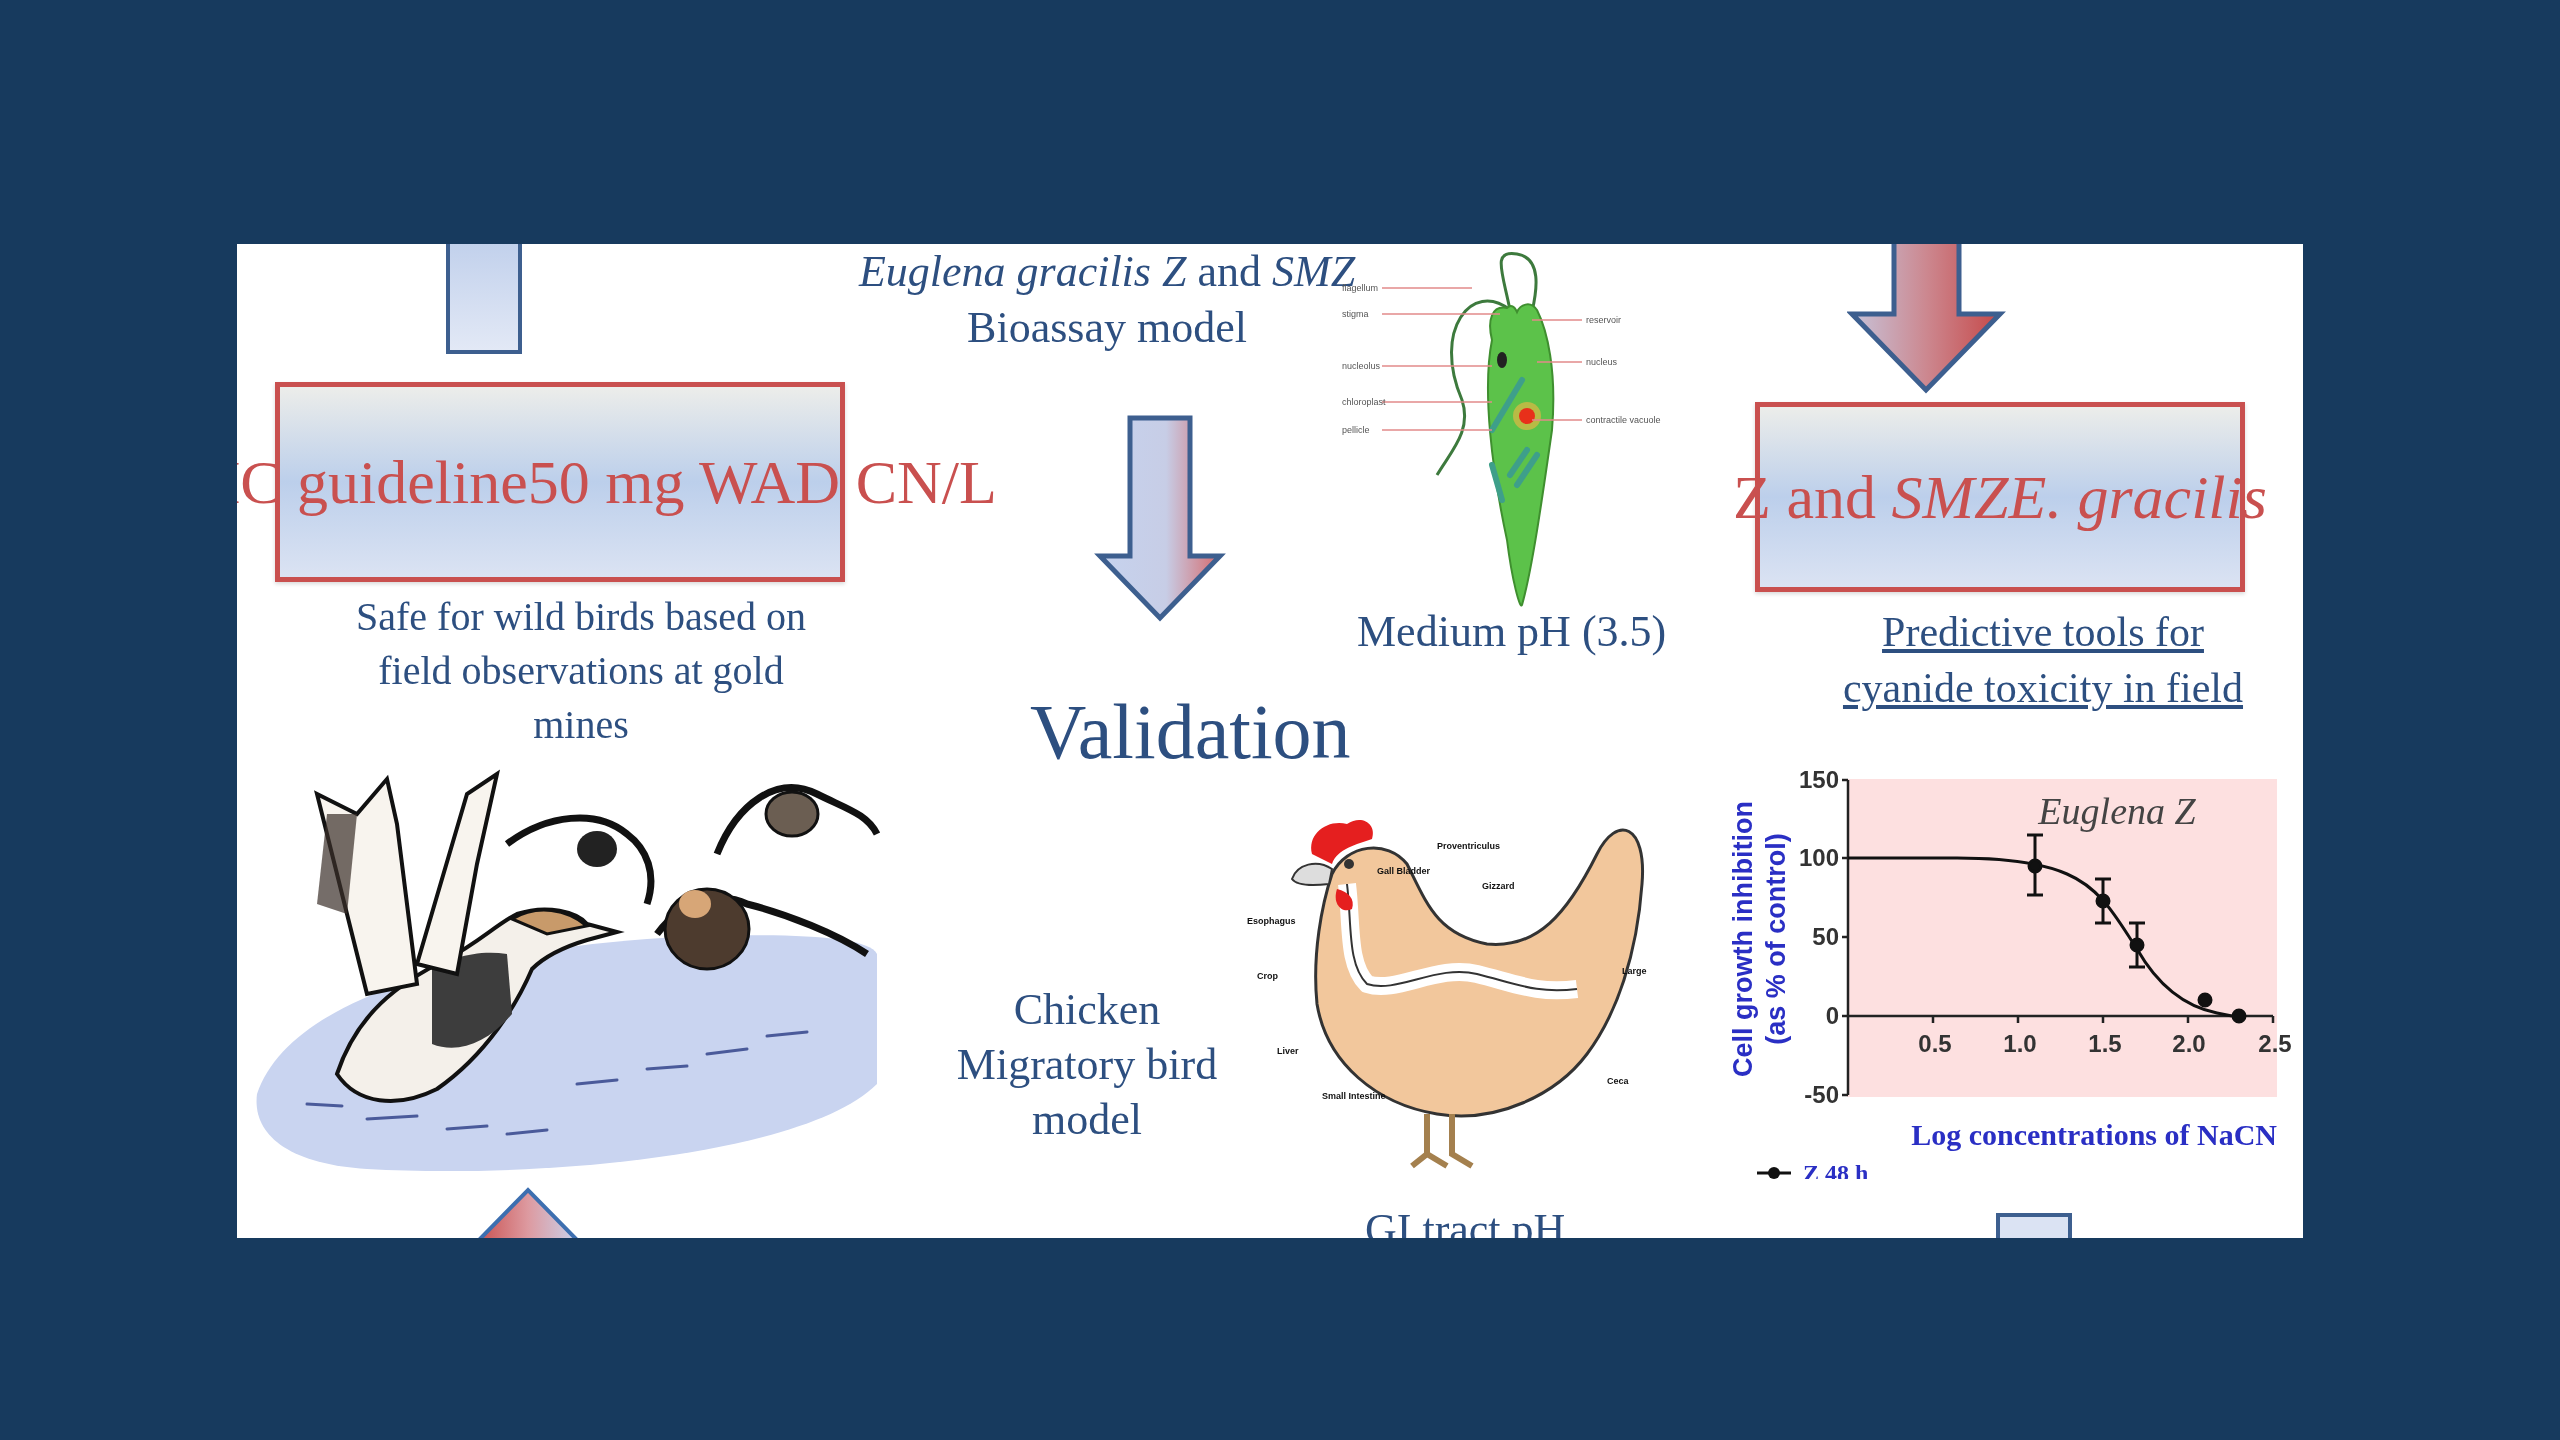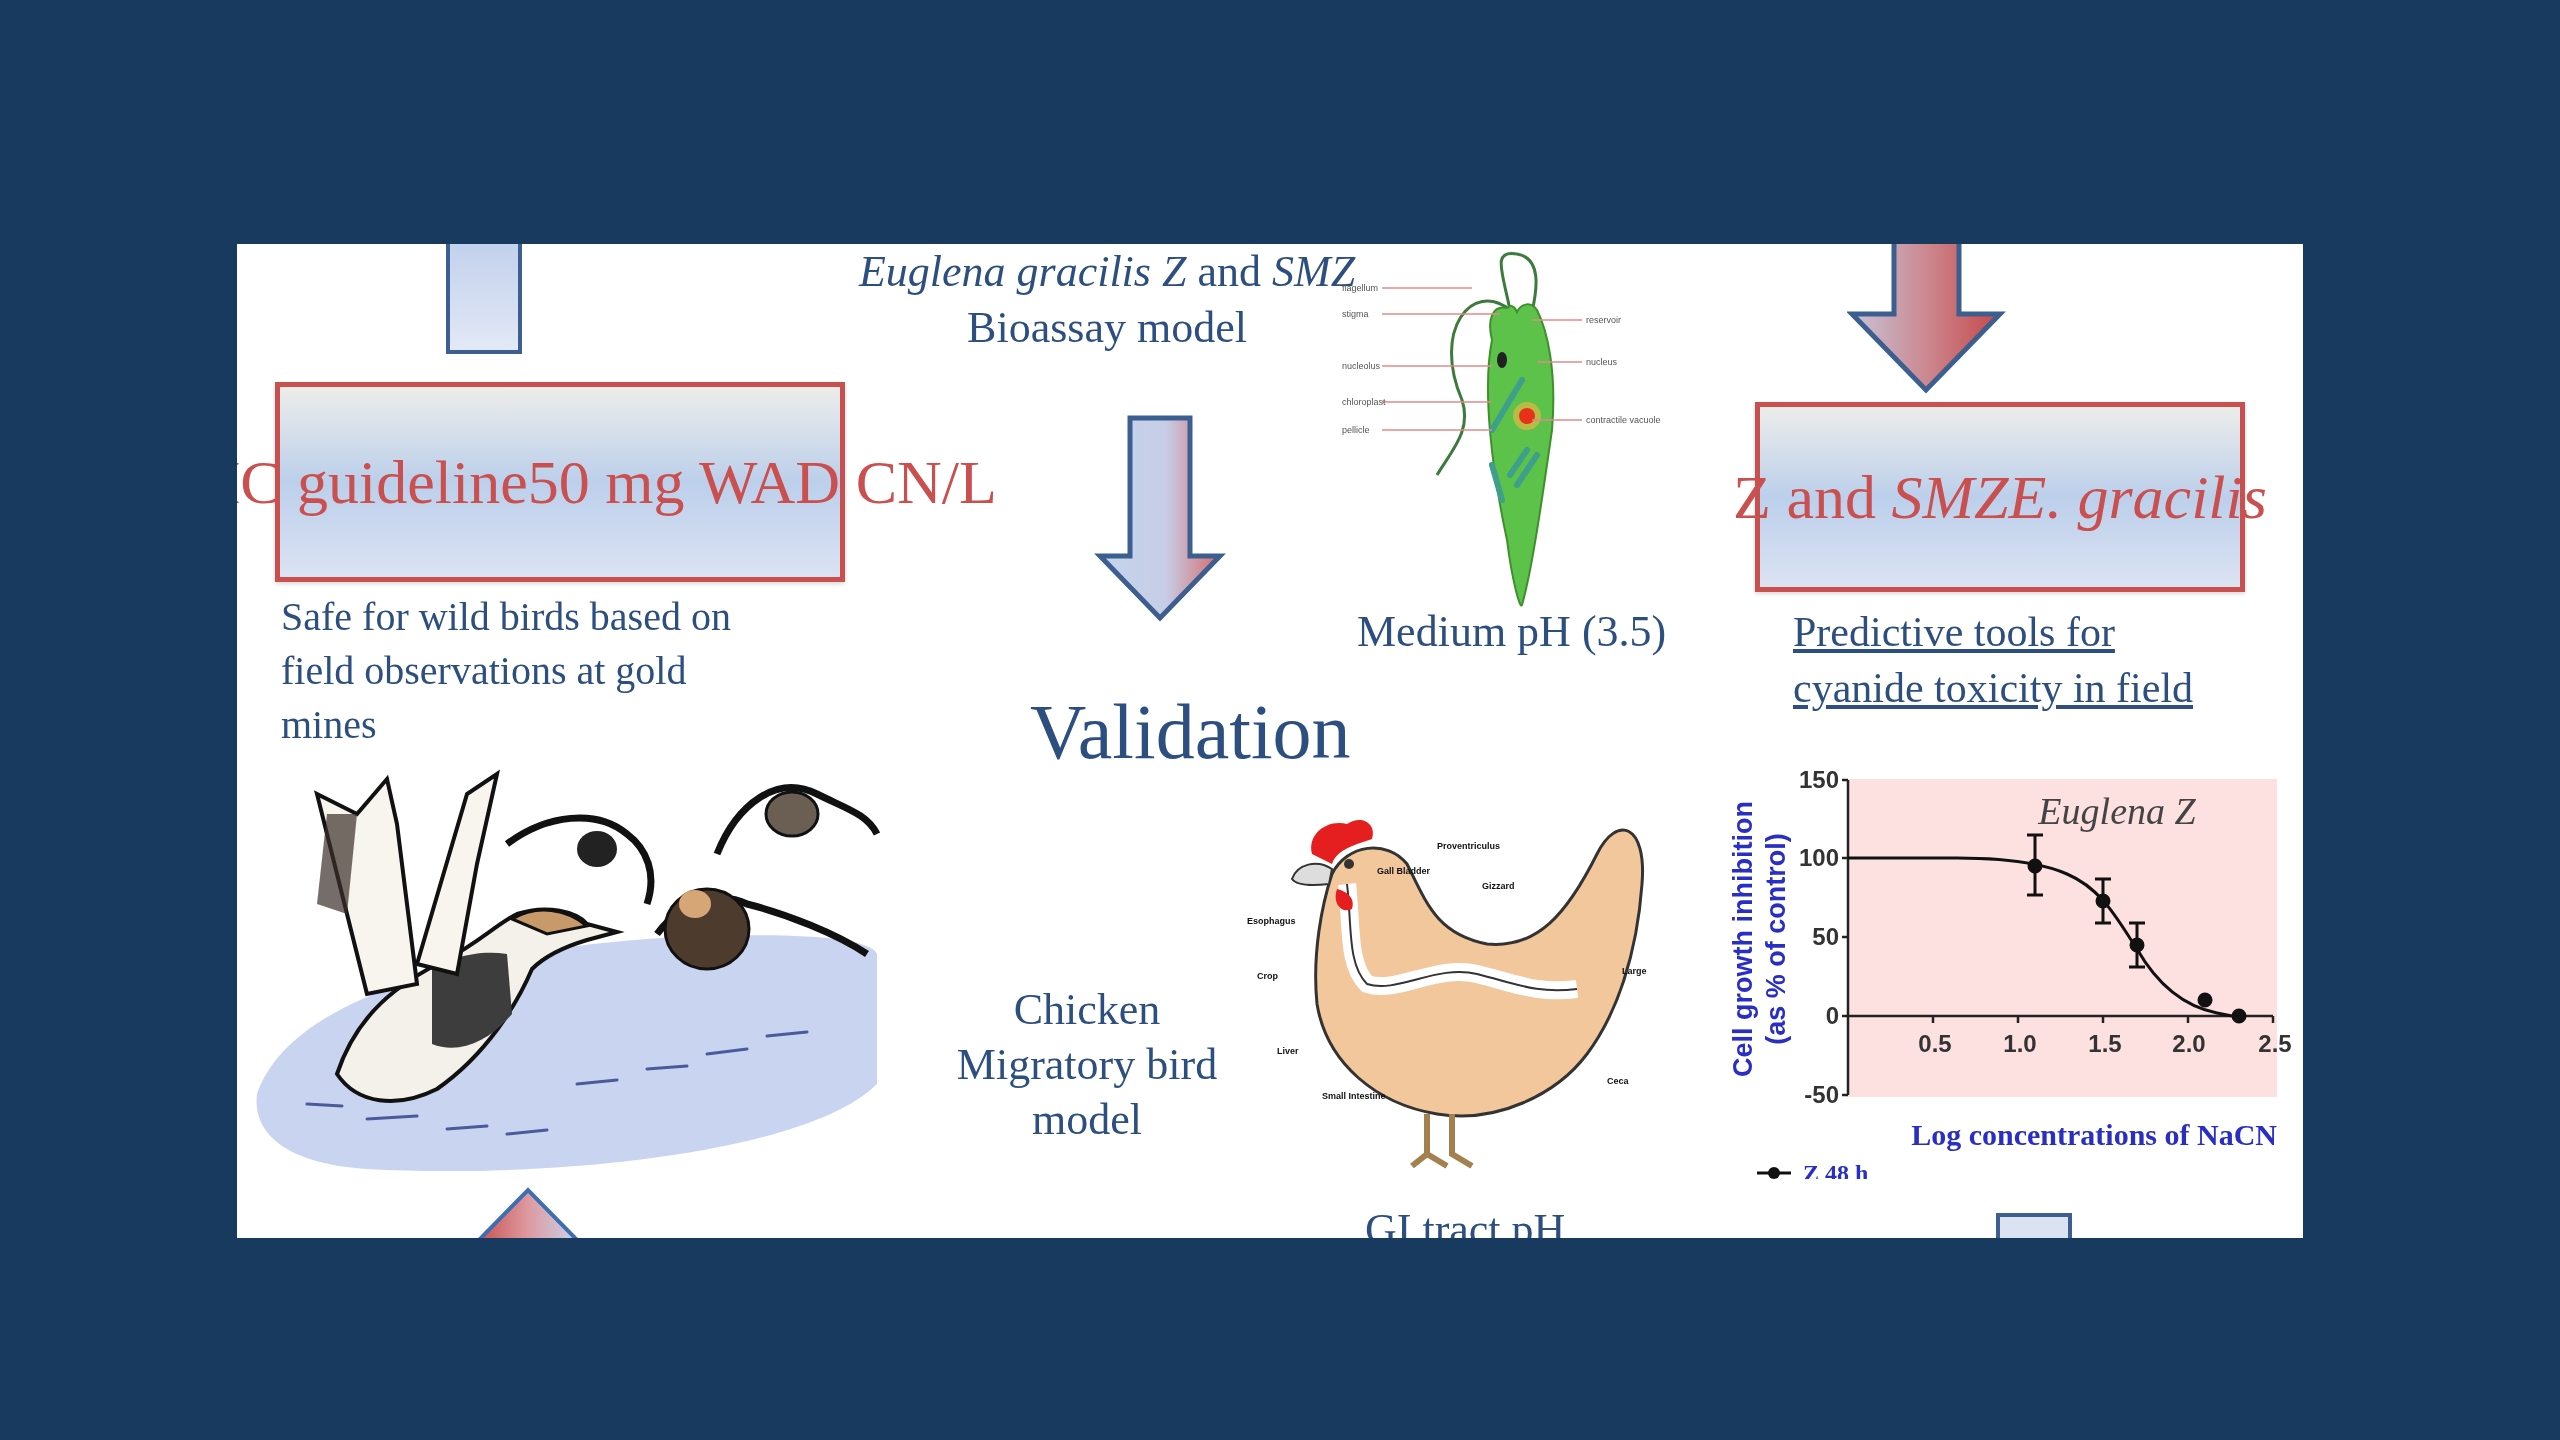--- a/index.html
+++ b/index.html
@@ -14,21 +14,21 @@
   .abs { position:absolute; }
   .navy-text { color:#2d4f80; }
   .box {
     position:absolute; border:5px solid #c9504f;
     background:linear-gradient(to bottom,#ecedea 0%,#bccfeb 50%,#dbe3f3 100%);
     box-shadow:0 2px 4px rgba(0,0,0,0.15);
     display:flex; flex-direction:row; align-items:center; justify-content:center;
     color:#c9504f; text-align:center;
   }
   .box .line { font-size:62px; line-height:80px; white-space:nowrap; }
-  .caption { font-size:40px; line-height:54px; color:#2d4f80; }
+  .caption { font-size:40px; line-height:54px; color:#2d4f80;text-align:center; }
   .center { text-align:center; }
   svg text { font-family:"Liberation Sans", "DejaVu Sans", sans-serif; }
 </style>
 </head>
 <body>
 
 <div class="slide">
 
   <svg class="abs" style="left:208px; top:0px;" width="80" height="112">
     <defs>

